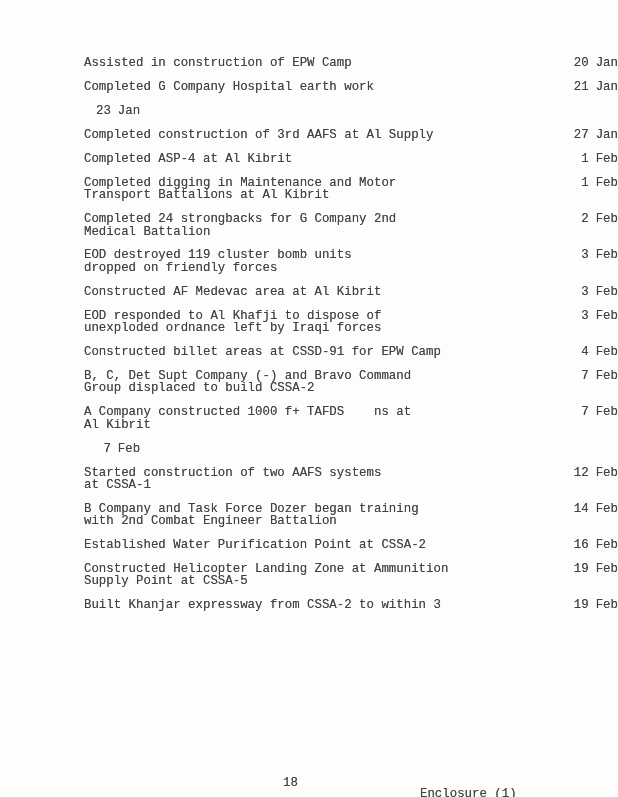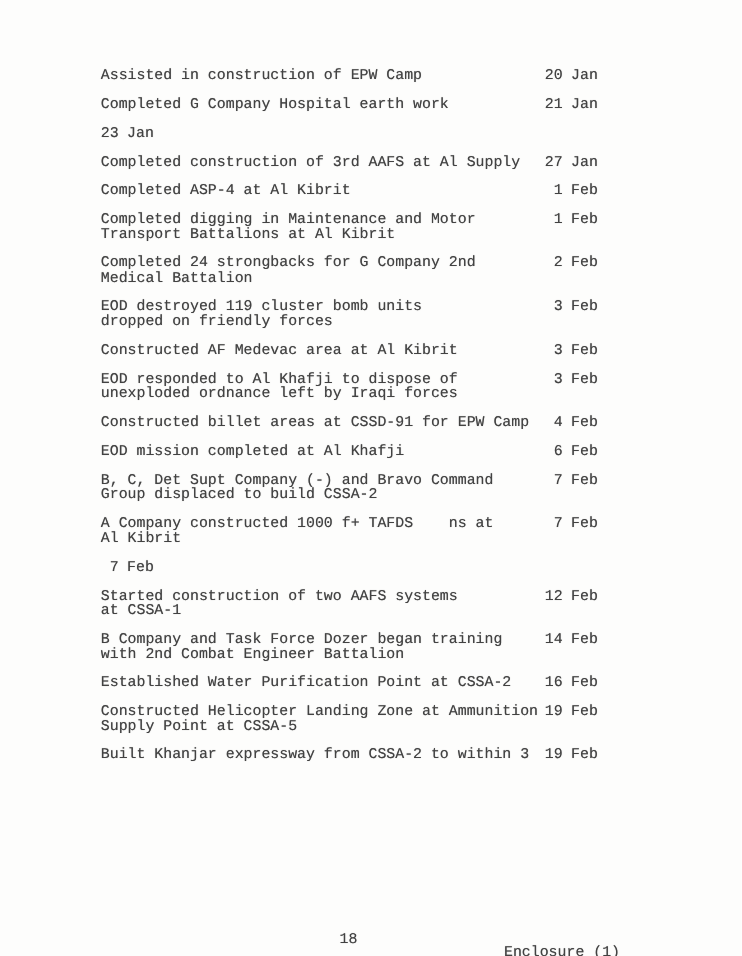--- a/index.html
+++ b/index.html
@@ -22,29 +22,31 @@
   .list {
     position: absolute;
     top: 57px;
     left: 0;
     right: 0;
   }
   .row {
     display: flex;
     align-items: flex-start;
     margin: 0 0 11.7px 84px;
+    justify-content: space-between;
   }
   .desc {
     width: 370px;
     flex: 0 0 auto;
     white-space: pre-wrap;
   }
   .date {
     flex: 0 0 auto;
     white-space: pre;
+    margin-left: 12px;
   }
   .date .day {
     display: inline-block;
     width: 2ch;
     text-align: right;
   }
   .date .month {
     margin-left: 7px;
   }
   .footer-pagenum {
@@ -105,24 +107,20 @@
       <div class="row">
       <div class="desc">EOD responded to Al Khafji to dispose of
 unexploded ordnance left by Iraqi forces</div>
       <div class="date"><span class="day">3</span><span class="month">Feb</span></div>
     </div>
       <div class="row">
       <div class="desc">Constructed billet areas at CSSD-91 for EPW Camp</div>
       <div class="date"><span class="day">4</span><span class="month">Feb</span></div>
     </div>
       <div class="row">
-      <div class="desc">EOD mission completed at Al Khafji</div>
-      <div class="date"><span class="day">6</span><span class="month">Feb</span></div>
-    </div>
-      <div class="row">
       <div class="desc">B, C, Det Supt Company (-) and Bravo Command
 Group displaced to build CSSA-2</div>
       <div class="date"><span class="day">7</span><span class="month">Feb</span></div>
     </div>
       <div class="row">
       <div class="desc">A Company constructed 1000 f+ TAFDS    ns at
 Al Kibrit</div>
       <div class="date"><span class="day">7</span><span class="month">Feb</span></div>
     </div>
       <div class="row">

